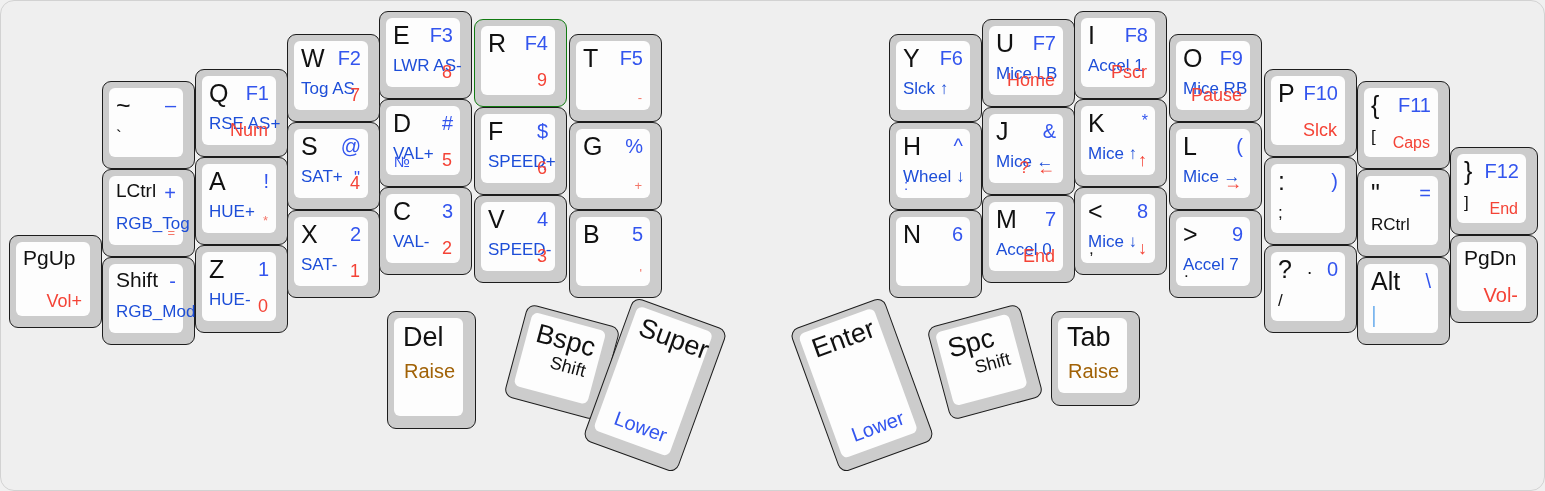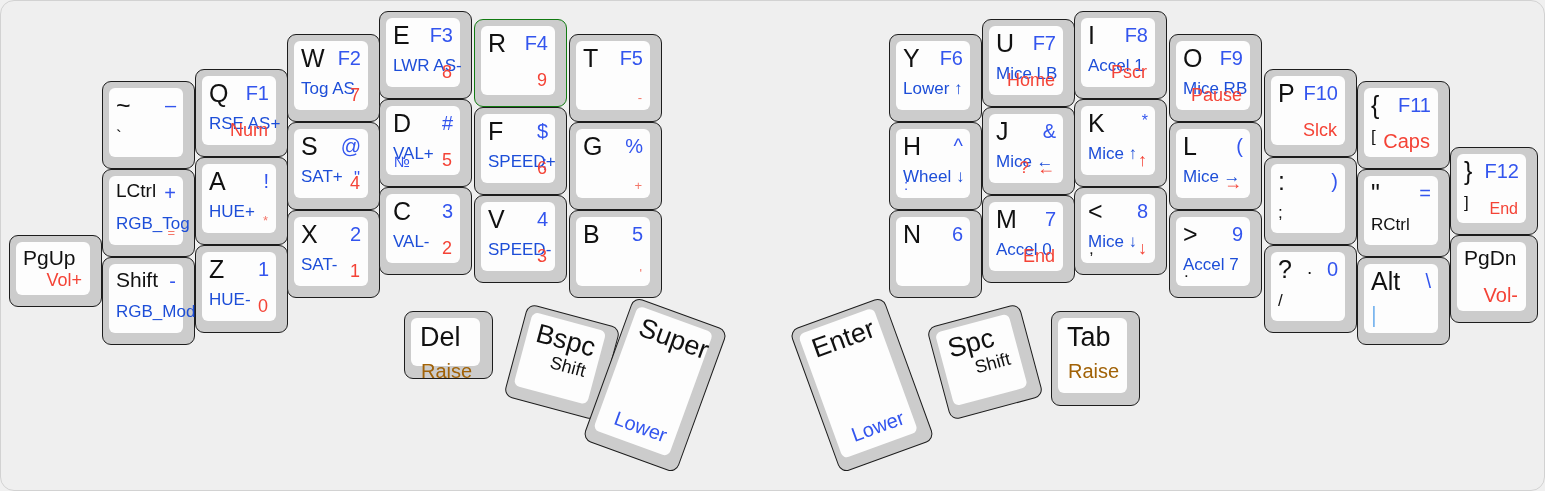--- a/index.html
+++ b/index.html
@@ -54,21 +54,21 @@
   .t-main{position:absolute;left:9px;top:4px;font-size:27px;color:#111;white-space:nowrap;}
   .t-sub{position:absolute;right:10px;top:34px;font-size:18px;color:#111;white-space:nowrap;}
   .t-low{position:absolute;font-size:20px;white-space:nowrap;}
   .t-low.red{color:#a16207;}
   .t-low.blue{color:#3355ee;}
 </style>
 </head>
 <body>
 
 <div id="board">
-    <div class="key" style="left: 8px; top: 234px; width: 93px; height: 72px;">
+    <div class="key" style="left: 8px; top: 234px; width: 93px; height: 93px;">
       <div class="face">
         <span class="l tl sm">PgUp</span>
         <span class="l br">Vol+</span>
       </div>
     </div>
     <div class="key" style="left: 101px; top: 80px; width: 93px; height: 88px;">
       <div class="face">
         <span class="l tl">~</span>
         <span class="l tr">–</span>
         <span class="l midk">`</span>
@@ -205,21 +205,21 @@
       <div class="face">
         <span class="l tl">B</span>
         <span class="l tr">5</span>
         <span class="l br sm">'</span>
       </div>
     </div>
     <div class="key" style="left: 888px; top: 33px; width: 93px; height: 88px;">
       <div class="face">
         <span class="l tl">Y</span>
         <span class="l tr">F6</span>
-        <span class="l mid">Lower ↑</span>
+        <span class="l mid">Slck ↑</span>
       </div>
     </div>
     <div class="key" style="left: 888px; top: 121px; width: 93px; height: 88px;">
       <div class="face">
         <span class="l tl">H</span>
         <span class="l tr">^</span>
         <span class="l mid">Wheel ↓</span>
         <span class="l bl">:</span>
       </div>
     </div>
@@ -323,21 +323,21 @@
         <span class="l tr">0</span>
         <span class="l midk">/</span>
         <span class="l ctr">.</span>
       </div>
     </div>
     <div class="key" style="left: 1356px; top: 80px; width: 93px; height: 88px;">
       <div class="face">
         <span class="l tl">{</span>
         <span class="l tr">F11</span>
         <span class="l midk">[</span>
-        <span class="l br" style="font-size:20px;">Caps</span>
+        <span class="l br" style="font-size:16px;">Caps</span>
       </div>
     </div>
     <div class="key" style="left: 1356px; top: 168px; width: 93px; height: 88px;">
       <div class="face">
         <span class="l tl">"</span>
         <span class="l tr">=</span>
         <span class="l midk">RCtrl</span>
         <span class="l bl blk">'</span>
       </div>
     </div>
@@ -355,21 +355,21 @@
         <span class="l midk">]</span>
         <span class="l br" style="font-size:16px;">End</span>
       </div>
     </div>
     <div class="key" style="left: 1449px; top: 234px; width: 88px; height: 88px;">
       <div class="face">
         <span class="l tl sm">PgDn</span>
         <span class="l br" style="font-size:20px;">Vol-</span>
       </div>
     </div>
-    <div class="key thumb" style="left: 403px; top: 310px; width: 89px; height: 68px; transform: rotate(0deg); transform-origin: center center; padding-left: 20px;">
+    <div class="key thumb" style="left: 386px; top: 310px; width: 89px; height: 118px; transform: rotate(0deg); transform-origin: center center; padding-left: 20px;">
       <div class="face">
         <span class="t-main">Del</span>
         <span class="t-low red" style="left:10px;top:42px;">Raise</span>
       </div>
     </div>
     <div class="key thumb" style="left: 513px; top: 313px; width: 96px; height: 96px; transform: rotate(15deg); transform-origin: center center;">
       <div class="face">
         <span class="t-main">Bspc</span>
         <span class="t-sub">Shift</span>
       </div>

